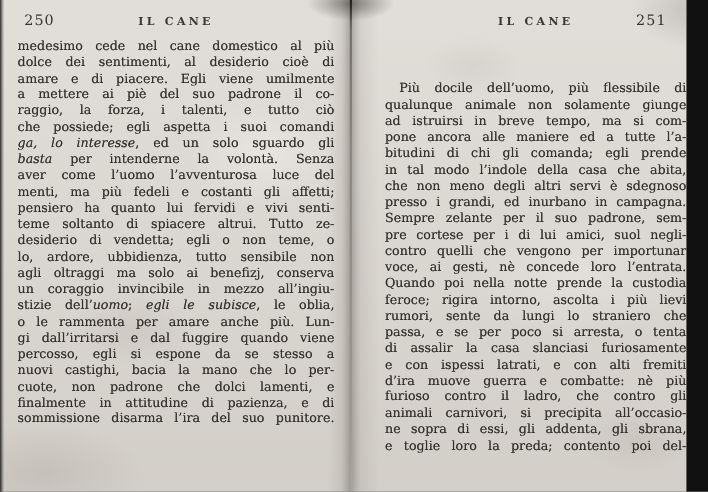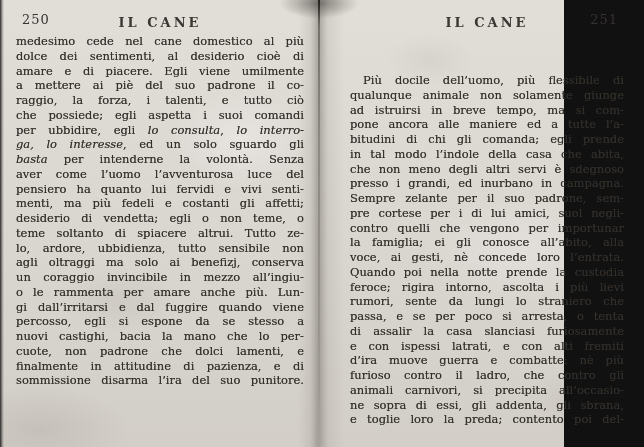--- a/index.html
+++ b/index.html
@@ -4,21 +4,21 @@
 <style>
   html, body { margin: 0; padding: 0; }
   body {
     width: 644px; height: 447px;
     overflow: hidden;
     font-family: "DejaVu Serif", "Liberation Serif", serif;
     background: #111;
   }
   .scan {
     position: relative;
-    width: 564px; height: 447px;
+    width: 624px; height: 447px;
     background-color: #dbd7d0;
     background-image:
       radial-gradient(55px 22px at 319px 3px, rgba(48,44,40,0.50), rgba(48,44,40,0.0) 72%),
       radial-gradient(90px 50px at 640px 8px, rgba(110,104,96,0.28), rgba(110,104,96,0) 75%),
       radial-gradient(120px 60px at 40px 430px, rgba(140,134,126,0.20), rgba(140,134,126,0) 75%),
       radial-gradient(100px 70px at 240px 140px, rgba(255,255,255,0.30), rgba(255,255,255,0) 70%),
       radial-gradient(140px 80px at 520px 250px, rgba(255,255,255,0.25), rgba(255,255,255,0) 70%),
       radial-gradient(80px 45px at 120px 300px, rgba(150,144,136,0.14), rgba(150,144,136,0) 75%),
       radial-gradient(70px 40px at 580px 400px, rgba(150,144,136,0.16), rgba(150,144,136,0) 75%),
       radial-gradient(60px 35px at 430px 60px, rgba(150,144,136,0.12), rgba(150,144,136,0) 75%),
@@ -47,29 +47,29 @@
   }
   .page {
     position: absolute; top: 12px; height: 428px;
     color: #332f2b;
   }
   .page-left  { left: 16px;  width: 288px; }
   .page-right { left: 350px; width: 274px; }
   .page-header { position: relative; height: 21px; }
   .running-head {
     position: absolute; left: 50%; top: 3px; transform: translateX(-50%);
-    font-size: 13px; font-weight: bold; letter-spacing: 3px;
+    font-size: 10px; font-weight: bold; letter-spacing: 3px;
     color: #3b3733; white-space: nowrap;
   }
   .page-num {
     position: absolute; top: 0;
     font-size: 13px; letter-spacing: 1px; color: #363230;
   }
   .page-num.pos-left  { left: 6px; }
-  .page-num.pos-right { right: 6px; }
+  .page-num.pos-right { right: 18px; }
   .page-body {
     margin-top: 1px;
     font-size: 11.5px;
     line-height: 14.75px;
     text-shadow: 0 0 0.6px rgba(51,47,43,0.65);
   }
   .text-line {
     text-align: justify;
     text-align-last: justify;
     height: 14.75px;
@@ -91,31 +91,31 @@
       <span class="page-num pos-left">250</span>
       <span class="running-head">IL CANE</span>
     </div>
     <div class="page-body">
         <div class="text-line"><span>medesimo cede nel cane domestico al più</span></div>
         <div class="text-line"><span>dolce dei sentimenti, al desiderio cioè di</span></div>
         <div class="text-line"><span>amare e di piacere. Egli viene umilmente</span></div>
         <div class="text-line"><span>a mettere ai piè del suo padrone il co-</span></div>
         <div class="text-line"><span>raggio, la forza, i talenti, e tutto ciò</span></div>
         <div class="text-line"><span>che possiede; egli aspetta i suoi comandi</span></div>
-        <div class="text-line"><span>per ubbidire, egli </span><span class="it">lo consulta</span><span>, </span><span class="it">lo interro-</span></div>
         <div class="text-line"><span class="it">ga, lo interesse</span><span>, ed un solo sguardo gli</span></div>
         <div class="text-line"><span class="it">basta</span><span> per intenderne la volontà. Senza</span></div>
         <div class="text-line"><span>aver come l’uomo l’avventurosa luce del</span></div>
+        <div class="text-line"><span>menti, ma più fedeli e costanti gli affetti;</span></div>
         <div class="text-line"><span>pensiero ha quanto lui fervidi e vivi senti-</span></div>
-        <div class="text-line"><span>menti, ma più fedeli e costanti gli affetti;</span></div>
+        <div class="text-line"><span>teme soltanto di spiacere altrui. Tutto ze-</span></div>
         <div class="text-line"><span>desiderio di vendetta; egli o non teme, o</span></div>
-        <div class="text-line"><span>teme soltanto di spiacere altrui. Tutto ze-</span></div>
         <div class="text-line"><span>lo, ardore, ubbidienza, tutto sensibile non</span></div>
         <div class="text-line"><span>agli oltraggi ma solo ai benefizj, conserva</span></div>
         <div class="text-line"><span>un coraggio invincibile in mezzo all’ingiu-</span></div>
+        <div class="text-line"><span>stizie dell’</span><span class="it">uomo</span><span>; </span><span class="it">egli le subisce</span><span>, le oblia,</span></div>
         <div class="text-line"><span>o le rammenta per amare anche più. Lun-</span></div>
         <div class="text-line"><span>gi dall’irritarsi e dal fuggire quando viene</span></div>
         <div class="text-line"><span>percosso, egli si espone da se stesso a</span></div>
         <div class="text-line"><span>nuovi castighi, bacia la mano che lo per-</span></div>
         <div class="text-line"><span>cuote, non padrone che dolci lamenti, e</span></div>
         <div class="text-line"><span>finalmente in attitudine di pazienza, e di</span></div>
         <div class="text-line"><span>sommissione disarma l’ira del suo punitore.</span></div>
       </div>
   </div>
 
@@ -129,21 +129,20 @@
         <div class="text-line"><span>qualunque animale non solamente giunge</span></div>
         <div class="text-line"><span>ad istruirsi in breve tempo, ma si com-</span></div>
         <div class="text-line"><span>pone ancora alle maniere ed a tutte l’a-</span></div>
         <div class="text-line"><span>bitudini di chi gli comanda; egli prende</span></div>
         <div class="text-line"><span>in tal modo l’indole della casa che abita,</span></div>
         <div class="text-line"><span>che non meno degli altri servi è sdegnoso</span></div>
         <div class="text-line"><span>presso i grandi, ed inurbano in campagna.</span></div>
         <div class="text-line"><span>Sempre zelante per il suo padrone, sem-</span></div>
         <div class="text-line"><span>pre cortese per i di lui amici, suol negli-</span></div>
         <div class="text-line"><span>contro quelli che vengono per importunar</span></div>
-        <div class="text-line"><span>la famiglia; ei gli conosce all’abito, alla</span></div>
         <div class="text-line"><span>voce, ai gesti, nè concede loro l’entrata.</span></div>
         <div class="text-line"><span>Quando poi nella notte prende la custodia</span></div>
         <div class="text-line"><span>feroce; rigira intorno, ascolta i più lievi</span></div>
         <div class="text-line"><span>rumori, sente da lungi lo straniero che</span></div>
         <div class="text-line"><span>passa, e se per poco si arresta, o tenta</span></div>
         <div class="text-line"><span>di assalir la casa slanciasi furiosamente</span></div>
         <div class="text-line"><span>e con ispessi latrati, e con alti fremiti</span></div>
         <div class="text-line"><span>d’ira muove guerra e combatte: nè più</span></div>
         <div class="text-line"><span>furioso contro il ladro, che contro gli</span></div>
         <div class="text-line"><span>animali carnivori, si precipita all’occasio-</span></div>

